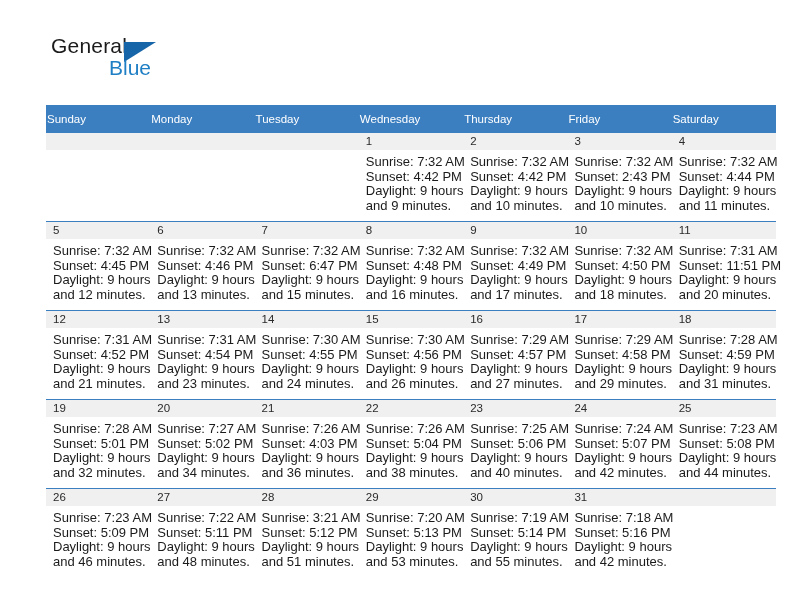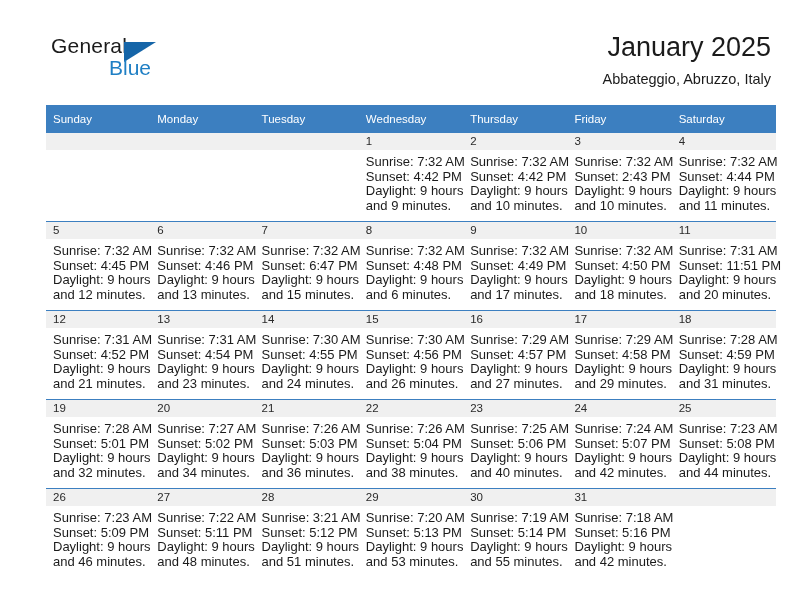--- a/index.html
+++ b/index.html
@@ -95,21 +95,21 @@
     border-collapse: collapse;
     table-layout: fixed;
   }
 
   .dow-row th {
     background: #3c7fc0;
     color: #ffffff;
     font-weight: normal;
     font-size: 11.5px;
     text-align: left;
-    padding: 5px 0 5px 7px;
+    padding: 5px 0 5px 1px;
     height: 17px;
     border: none;
     vertical-align: middle;
   }
 
   .week-row td {
     vertical-align: top;
     padding: 0;
     border: none;
     border-top: 1.5px solid #3c7fc0;
@@ -149,24 +149,20 @@
 <div class="page">
 
   <div class="header">
 
     <div class="brand">
       <span class="brand-general">General</span>
       <span class="brand-triangle"></span>
       <span class="brand-blue">Blue</span>
     </div>
 
-    <div class="title-block">
-      <div class="cal-title">January 2025</div>
-      <div class="cal-subtitle">Abbateggio, Abruzzo, Italy</div>
-    </div>
 
   </div>
 
   <table class="calendar">
     <thead>
       <tr class="dow-row">
         <th>Sunday</th>
         <th>Monday</th>
         <th>Tuesday</th>
         <th>Wednesday</th>
@@ -250,21 +246,21 @@
               <div>Daylight: 9 hours</div>
               <div>and 15 minutes.</div>
             </div>
           </td>
           <td class="">
             <div class="daynum-band">8</div>
             <div class="cell-body">
               <div>Sunrise: 7:32 AM</div>
               <div>Sunset: 4:48 PM</div>
               <div>Daylight: 9 hours</div>
-              <div>and 6 minutes.</div>
+              <div>and 16 minutes.</div>
             </div>
           </td>
           <td class="">
             <div class="daynum-band">9</div>
             <div class="cell-body">
               <div>Sunrise: 7:32 AM</div>
               <div>Sunset: 4:49 PM</div>
               <div>Daylight: 9 hours</div>
               <div>and 17 minutes.</div>
             </div>
@@ -369,21 +365,21 @@
               <div>Sunrise: 7:27 AM</div>
               <div>Sunset: 5:02 PM</div>
               <div>Daylight: 9 hours</div>
               <div>and 34 minutes.</div>
             </div>
           </td>
           <td class="">
             <div class="daynum-band">21</div>
             <div class="cell-body">
               <div>Sunrise: 7:26 AM</div>
-              <div>Sunset: 5:03 PM</div>
+              <div>Sunset: 4:03 PM</div>
               <div>Daylight: 9 hours</div>
               <div>and 36 minutes.</div>
             </div>
           </td>
           <td class="">
             <div class="daynum-band">22</div>
             <div class="cell-body">
               <div>Sunrise: 7:26 AM</div>
               <div>Sunset: 5:04 PM</div>
               <div>Daylight: 9 hours</div>

